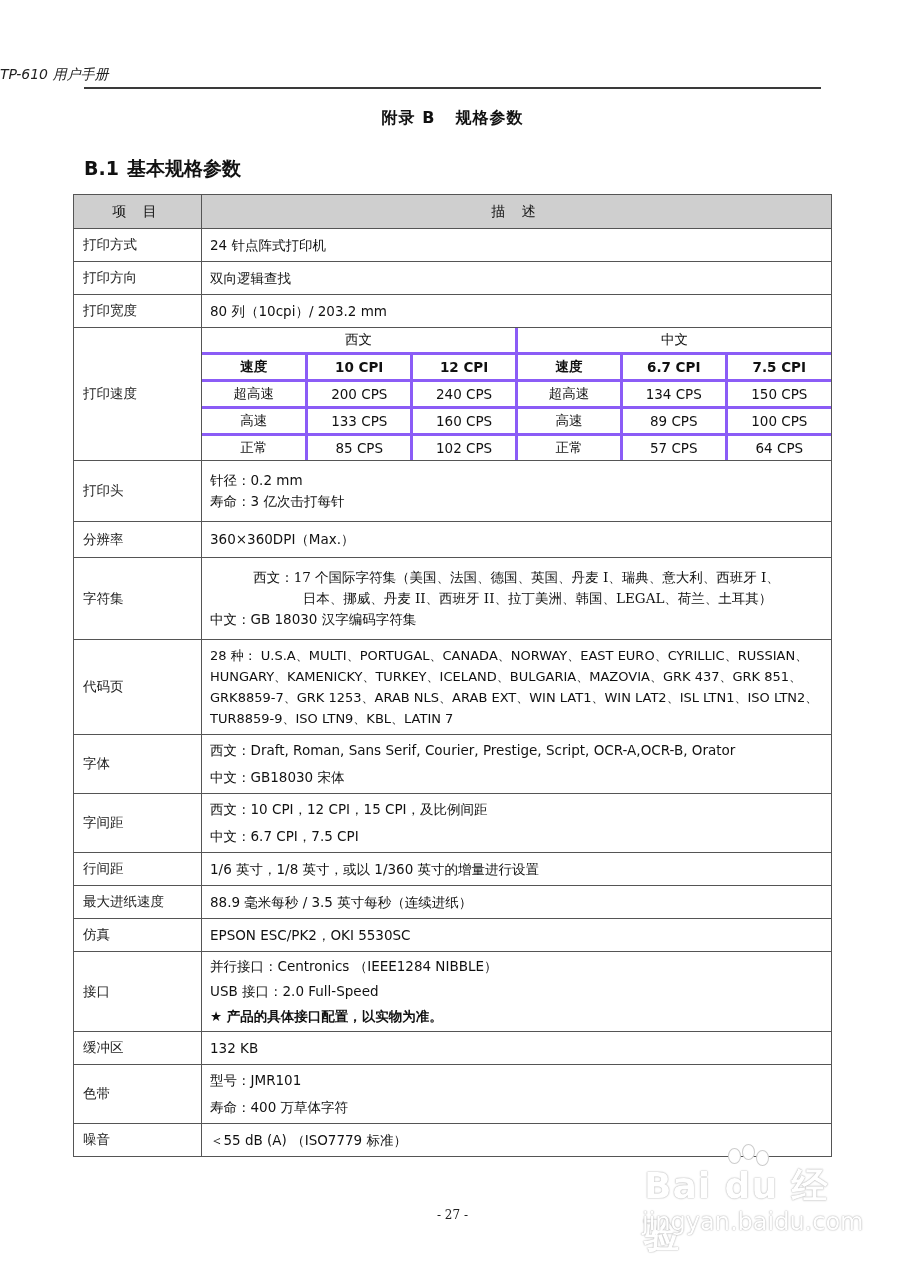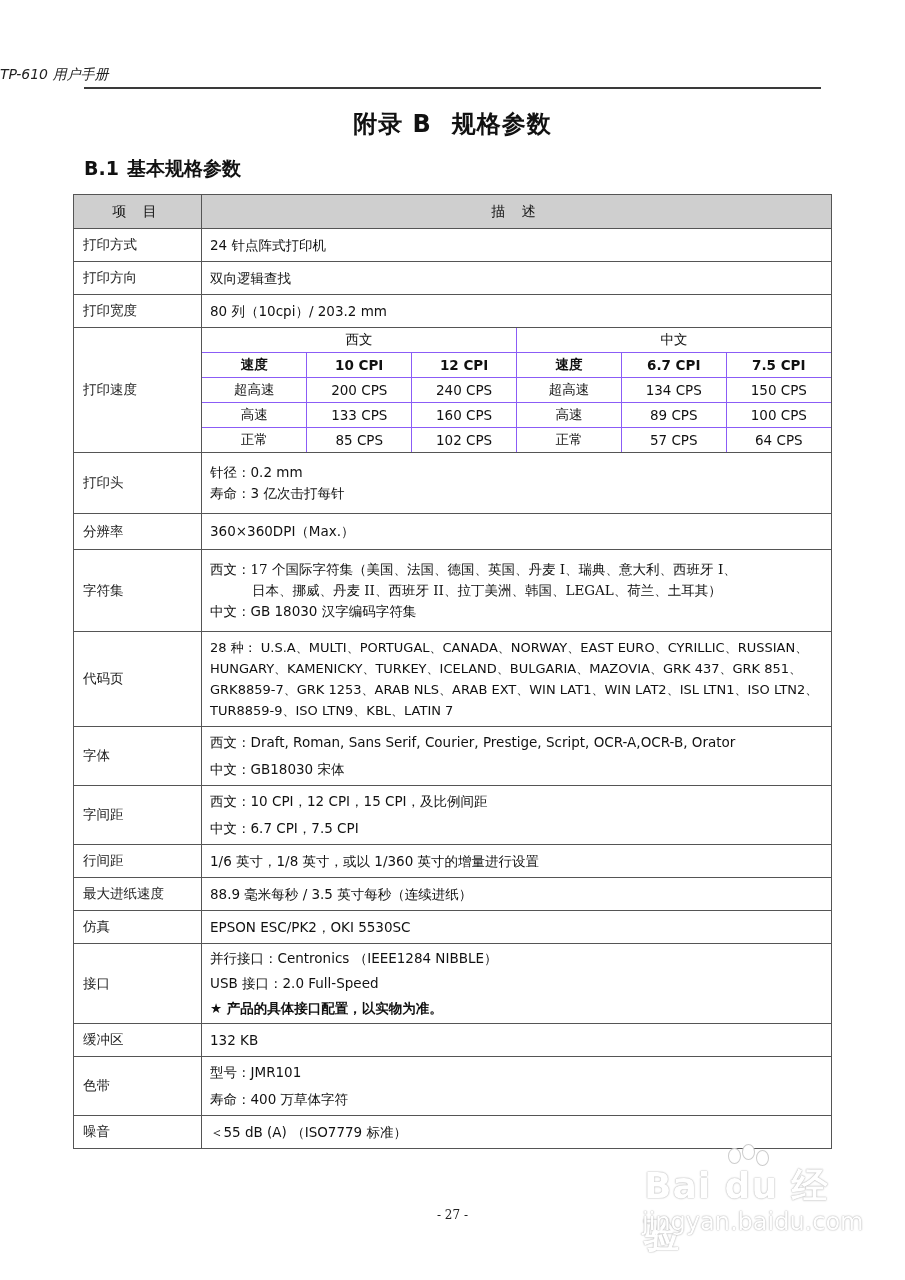--- a/index.html
+++ b/index.html
@@ -2,41 +2,41 @@
 <html><head>
 <meta charset="utf-8">
 <style>
   html, body { margin: 0; padding: 0; background: #ffffff; }
   body { width: 905px; height: 1280px; position: relative; overflow: hidden;
          font-family: "DejaVu Sans", "Liberation Sans", sans-serif; color: #111; }
   .running-head { position: absolute; left: 0; width: 905px; top: 66px; text-align: left;
                   font-size: 14px; font-style: italic; color: #222; }
   .head-rule { position: absolute; left: 84px; width: 737px; top: 87px; height: 2px; background: #3a3a3a; }
   .appendix-title { position: absolute; left: 0; width: 905px; top: 108px; text-align: center;
-                    font-size: 24px; font-weight: bold; letter-spacing: 1px; }
+                    font-size: 16px; font-weight: bold; letter-spacing: 1px; }
   .appendix-title .gap { display: inline-block; width: 20px; }
   .section-title { position: absolute; left: 84px; top: 156px; font-size: 19px; font-weight: bold; }
   .section-title .num { margin-right: 8px; }
 
   table.spec { position: absolute; left: 73px; top: 194px; width: 758px; border-collapse: collapse;
                font-size: 13.5px; table-layout: fixed; border-radius: 13px; }
   table.spec > tbody > tr > td, table.spec > thead > tr > th { border: 1px solid #555; vertical-align: middle; }
   table.spec col.c1 { width: 128px; }
   table.spec col.c2 { width: 630px; }
   table.spec th { background: #cfcfcf; font-weight: normal; height: 31px; font-size: 14px; letter-spacing: 6px; }
   td.label { padding: 0 0 0 9px; color: #222; }
   td.desc { padding: 2px 8px; line-height: 21px; }
   td.desc.loose { line-height: 27px; }
   .r33 { height: 33px; }
   .indent { padding-left: 42px; display: block; }
-  .serif { font-family: "DejaVu Serif", "Liberation Serif", serif; }
+  .serif { font-family: "DejaVu Serif", "Liberation Serif", serif; text-align: center; }
 
   td.speed-wrap { padding: 0; }
   table.speed { width: 100%; border-collapse: collapse; table-layout: fixed; font-size: 13.5px; }
-  table.speed td { border: 1px solid #8b5cf6; text-align: center; height: 24px; padding: 0; }
+  table.speed td { border: 3px solid #8b5cf6; text-align: center; height: 24px; padding: 0; }
   table.speed tr:first-child td { border-top: none; }
   table.speed tr:last-child td { border-bottom: none; }
   table.speed tr td:first-child { border-left: none; }
   table.speed tr td:last-child { border-right: none; }
   table.speed td.bold { font-weight: bold; }
   table.speed td.grp { height: 24px; }
 
   .page-num { position: absolute; left: 0; width: 905px; top: 1208px; text-align: center; font-size: 12px;
               font-family: "DejaVu Serif", "Liberation Serif", serif; color: #222; }
   .watermark { position: absolute; left: 640px; top: 1148px; width: 220px; height: 92px; color: #e6e6e6; }

